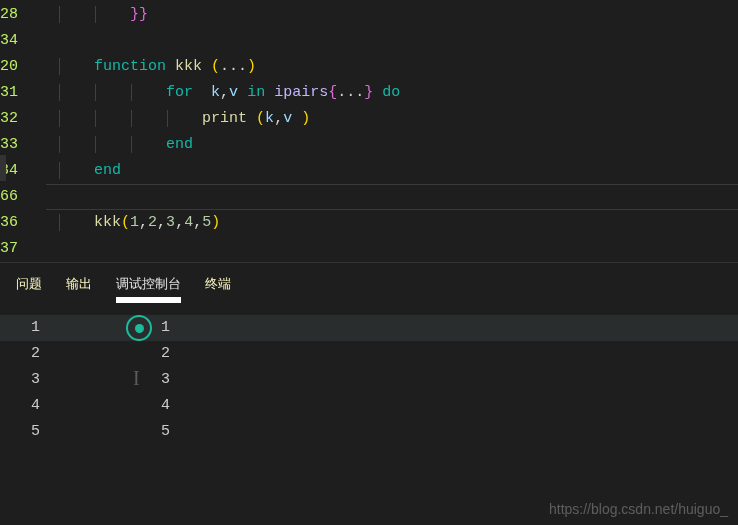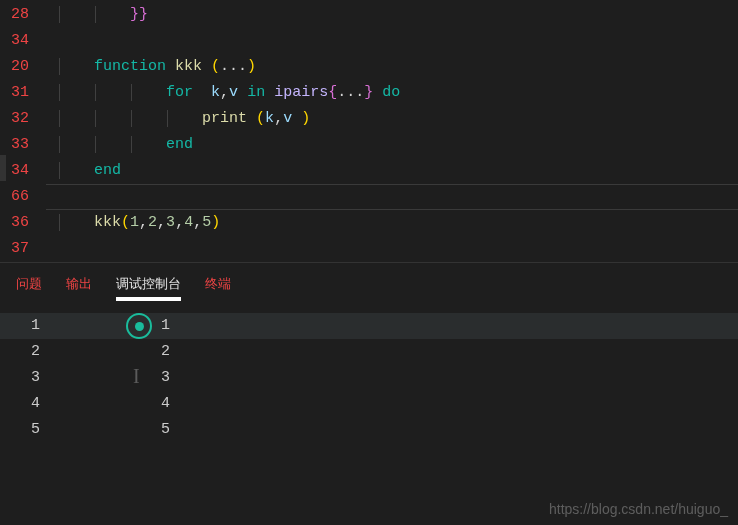--- a/index.html
+++ b/index.html
@@ -22,23 +22,23 @@
       background: #1e1e1e;
       padding-top: 2px;
     }
     .code-line {
       display: flex;
       height: 26px;
       line-height: 26px;
     }
     .gutter {
       width: 58px;
-      text-align: center;
+      text-align: left;
       padding-right: 18px;
-      color: #ef4444;
+      color: #bef264;
       user-select: none;
       flex-shrink: 0;
     }
     .code-content {
       white-space: pre;
       flex: 1;
       position: relative;
     }
     .code-line.active .code-content::before {
       content: '';
@@ -71,27 +71,27 @@
       flex-direction: column;
     }
     .panel-tabs {
       display: flex;
       padding: 8px 16px;
       gap: 24px;
       font-family: -apple-system, 'Segoe UI', sans-serif;
       font-size: 13px;
     }
     .panel-tab {
-      color: #ef4444;
+      color: #fef9c3;
       cursor: pointer;
       padding: 4px 0;
     }
     .panel-tab.active {
       color: #e7e7e7;
-      border-bottom: 4px solid #ffffff;
+      border-bottom: 6px solid #ffffff;
     }
     .panel-content {
       flex: 1;
       padding: 4px 0;
     }
     .output-line {
       display: flex;
       height: 26px;
       line-height: 26px;
       position: relative;

